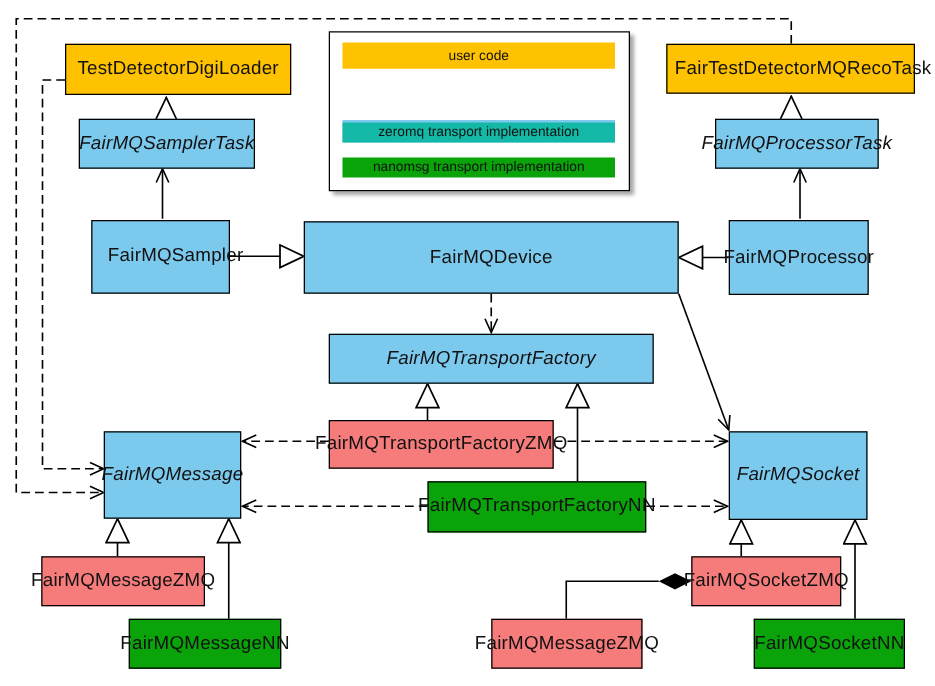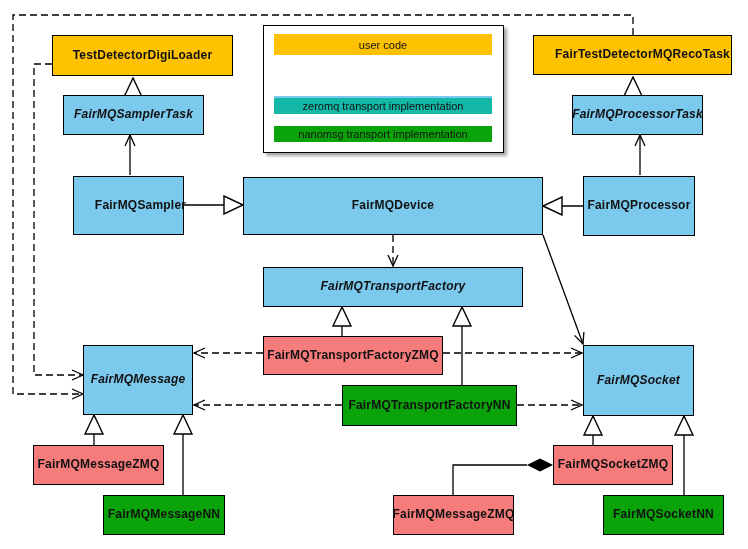--- a/index.html
+++ b/index.html
@@ -5,21 +5,21 @@
   html,body{margin:0;padding:0;background:#fff;}
   .stage{
     position:relative;width:748px;height:549px;background:#fff;
     font-family:"Liberation Sans",sans-serif;overflow:hidden;
   }
   .edges{position:absolute;left:0;top:0;z-index:1;}
   .node{
     position:absolute;z-index:2;box-sizing:border-box;
     border:1.5px solid #000;
     display:flex;align-items:center;justify-content:center;
-    font-size:12px;font-weight:bold;color:#111;
+    font-size:15px;font-weight:normal;color:#111;
     letter-spacing:.2px;line-height:1.1;
   }
   .node.abstract{font-style:italic;}
   .legend{
     position:absolute;z-index:2;box-sizing:border-box;background:#fff;
     border:1.5px solid #000;box-shadow:3px 3px 3px rgba(0,0,0,.35);
   }
   .legend-bar{
     position:absolute;box-sizing:border-box;
     display:flex;align-items:center;justify-content:center;

